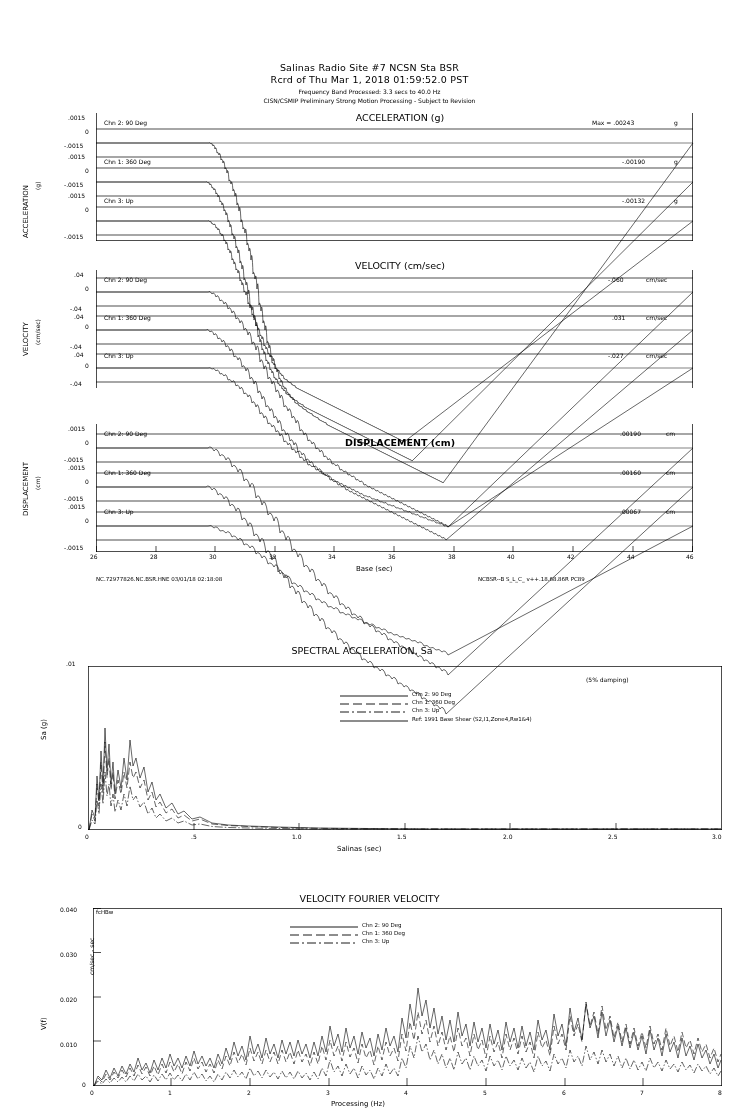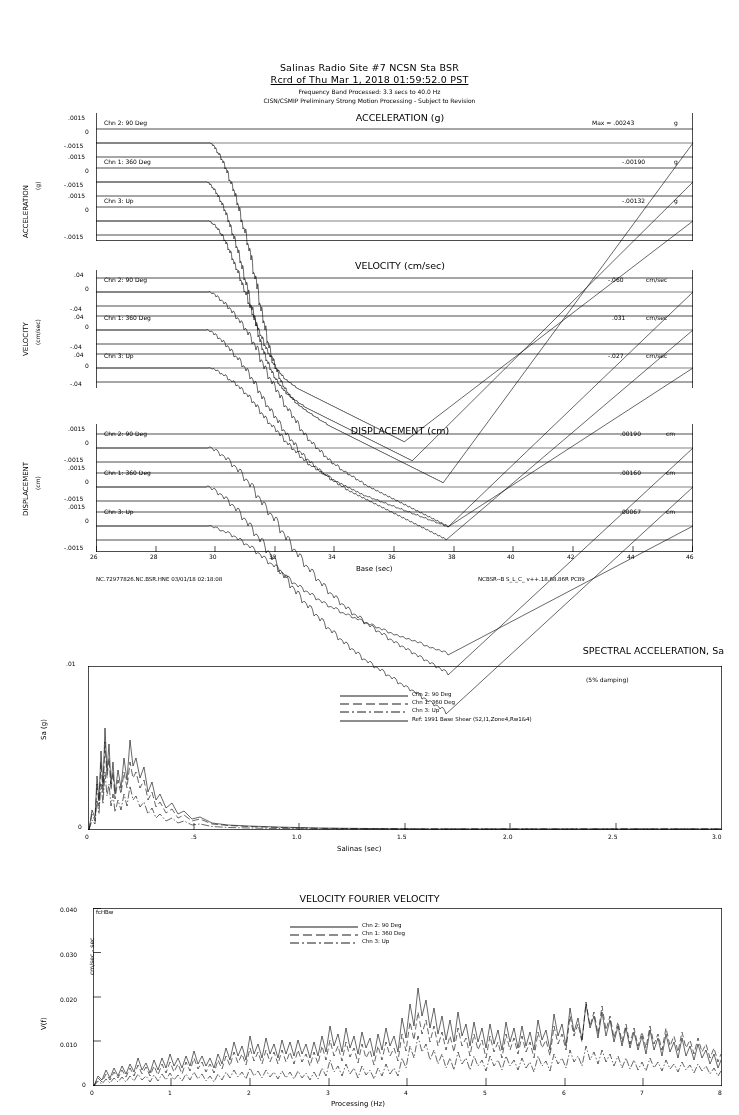--- a/index.html
+++ b/index.html
@@ -15,21 +15,21 @@
   .trace{fill:none;stroke:#000;stroke-width:0.6;}
   .zeroline{stroke:#000;stroke-width:0.5;}
   .tickline{stroke:#000;stroke-width:0.7;}
   .legline{stroke:#000;stroke-width:0.9;fill:none;}
   .center{text-align:center;}
 </style>
 </head>
 <body>
 
 <div class="abs ttl" style="left:0;top:62px;width:739px;text-align:center;">Salinas Radio Site #7    NCSN Sta BSR</div>
-<div class="abs ttl" style="left:0;top:74px;width:739px;text-align:center;text-decoration:underline;">Rcrd of Thu Mar  1, 2018 01:59:52.0 PST</div>
+<div class="abs ttl" style="left:0;top:74px;width:739px;text-align:center;">Rcrd of Thu Mar  1, 2018 01:59:52.0 PST</div>
 <div class="abs xs" style="left:0;top:88px;width:739px;text-align:center;">Frequency Band Processed: 3.3 secs to 40.0 Hz</div>
 <div class="abs xs" style="left:0;top:97px;width:739px;text-align:center;">CISN/CSMIP Preliminary Strong Motion Processing - Subject to Revision</div>
 
 <div class="abs rot sm" style="left:22px;top:238px;">ACCELERATION</div>
 <div class="abs rot xs" style="left:34px;top:190px;">(g)</div>
 
 <div class="abs" style="left:96px;top:113px;width:597px;height:128px;">
   <svg width="597" height="128" viewBox="0 0 597 128">
 
     <line x1="0.5" y1="0" x2="0.5" y2="128" class="tickline"></line>
@@ -161,21 +161,21 @@
       <line x1="238" y1="122" x2="238" y2="128" class="tickline"></line>
       <line x1="298" y1="122" x2="298" y2="128" class="tickline"></line>
       <line x1="358" y1="122" x2="358" y2="128" class="tickline"></line>
       <line x1="417" y1="122" x2="417" y2="128" class="tickline"></line>
       <line x1="477" y1="122" x2="477" y2="128" class="tickline"></line>
       <line x1="537" y1="122" x2="537" y2="128" class="tickline"></line>
       <line x1="596.5" y1="122" x2="596.5" y2="128" class="tickline"></line>
     </g>
   </svg>
 </div>
-<div class="abs ttl-b center" style="left:250px;top:425px;width:300px;">DISPLACEMENT (cm)</div>
+<div class="abs ttl-b center" style="left:250px;top:437px;width:300px;font-weight:bold;">DISPLACEMENT (cm)</div>
 <div class="abs xs" style="left:68px;top:425px;">.0015</div>
 <div class="abs xs" style="left:85px;top:439px;">0</div>
 <div class="abs xs" style="left:64px;top:456px;">-.0015</div>
 <div class="abs xs" style="left:68px;top:464px;">.0015</div>
 <div class="abs xs" style="left:85px;top:478px;">0</div>
 <div class="abs xs" style="left:64px;top:495px;">-.0015</div>
 <div class="abs xs" style="left:68px;top:503px;">.0015</div>
 <div class="abs xs" style="left:85px;top:517px;">0</div>
 <div class="abs xs" style="left:64px;top:544px;">-.0015</div>
 <div class="abs xs" style="left:104px;top:430px;">Chn 2: 90 Deg</div>
@@ -197,21 +197,21 @@
 <div class="abs xs" style="left:448px;top:553px;">38</div>
 <div class="abs xs" style="left:507px;top:553px;">40</div>
 <div class="abs xs" style="left:567px;top:553px;">42</div>
 <div class="abs xs" style="left:627px;top:553px;">44</div>
 <div class="abs xs" style="left:686px;top:553px;">46</div>
 <div class="abs sm" style="left:356px;top:565px;">Base (sec)</div>
 
 <div class="abs xxs" style="left:96px;top:576px;">NC.72977826.NC.BSR.HNE  03/01/18 02:18:08</div>
 <div class="abs xxs" style="left:478px;top:576px;">NCBSR--B  S_L_C_  v++.18.68.86R PC89</div>
 
-<div class="abs ttl-b" style="left:0;top:645px;width:724px;text-align:right;">SPECTRAL ACCELERATION, Sa</div>
+<div class="abs ttl-b" style="left:0;top:645px;width:724px;text-align:center;">SPECTRAL ACCELERATION, Sa</div>
 <div class="abs rot sm" style="left:40px;top:740px;">Sa (g)</div>
 <div class="abs xs" style="left:66px;top:660px;">.01</div>
 <div class="abs xs" style="left:78px;top:823px;">0</div>
 
 <div class="abs" style="left:88px;top:666px;width:634px;height:164px;">
   <svg width="634" height="164" viewBox="0 0 634 164">
     <line x1="0.5" y1="0" x2="0.5" y2="164" class="tickline"></line>
     <line x1="0" y1="0.5" x2="634" y2="0.5" class="tickline"></line>
     <line x1="633.5" y1="0" x2="633.5" y2="164" class="tickline"></line>
     <line x1="0" y1="163.5" x2="634" y2="163.5" class="tickline"></line>

